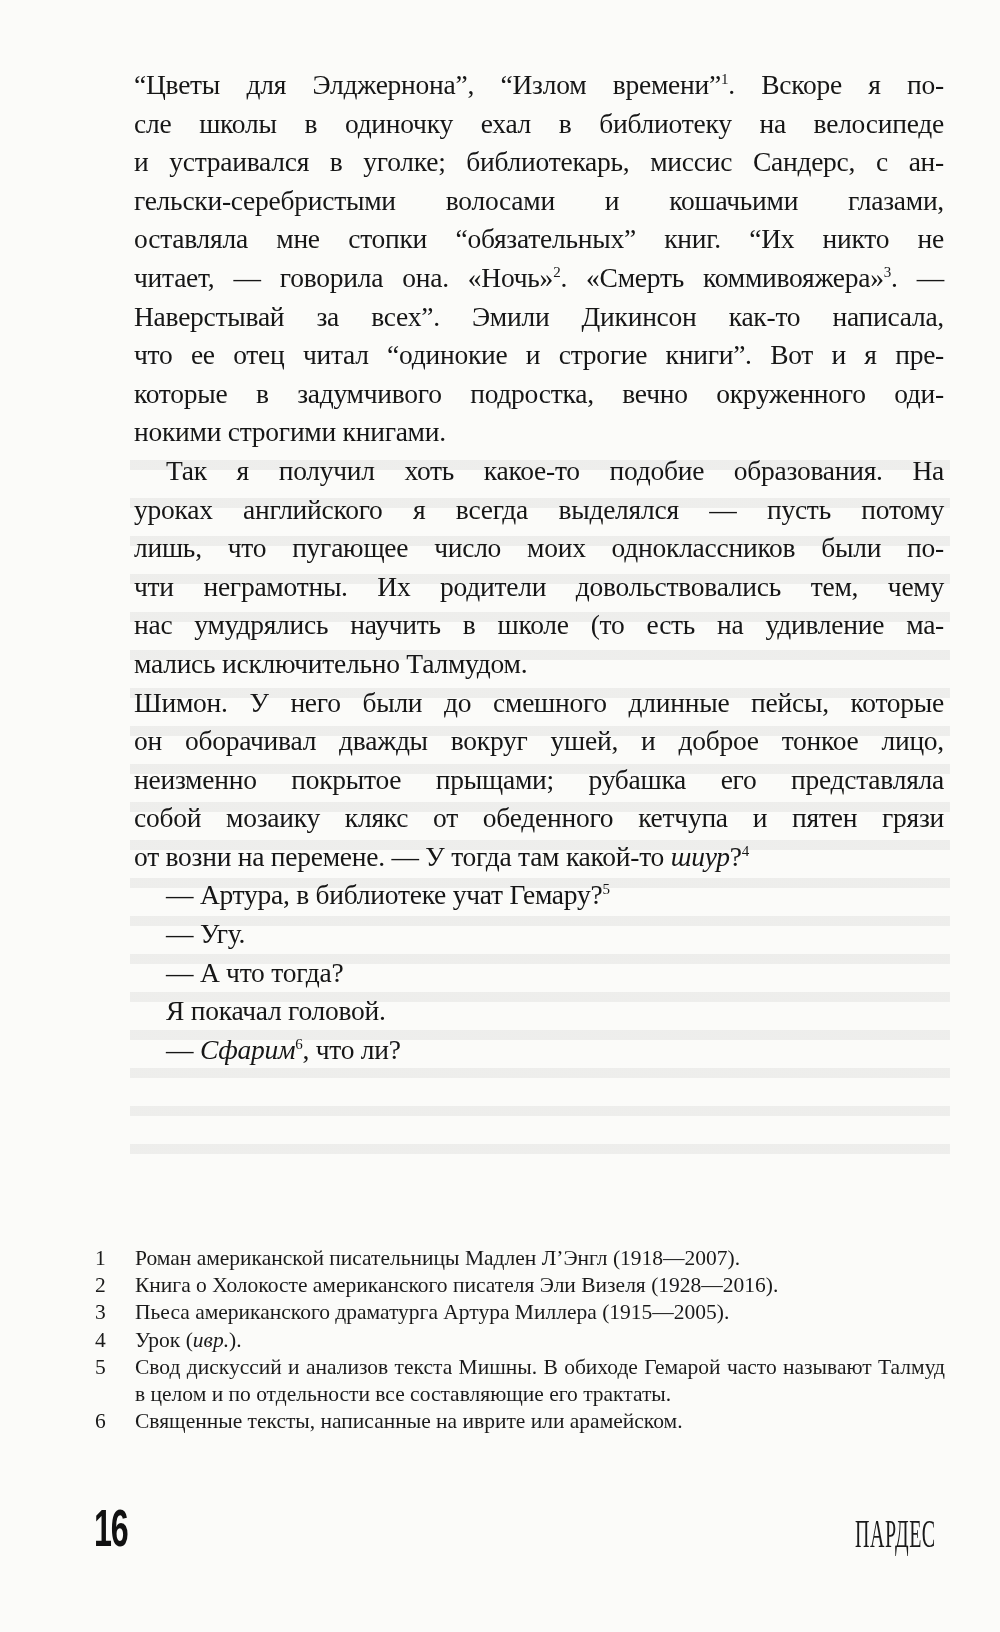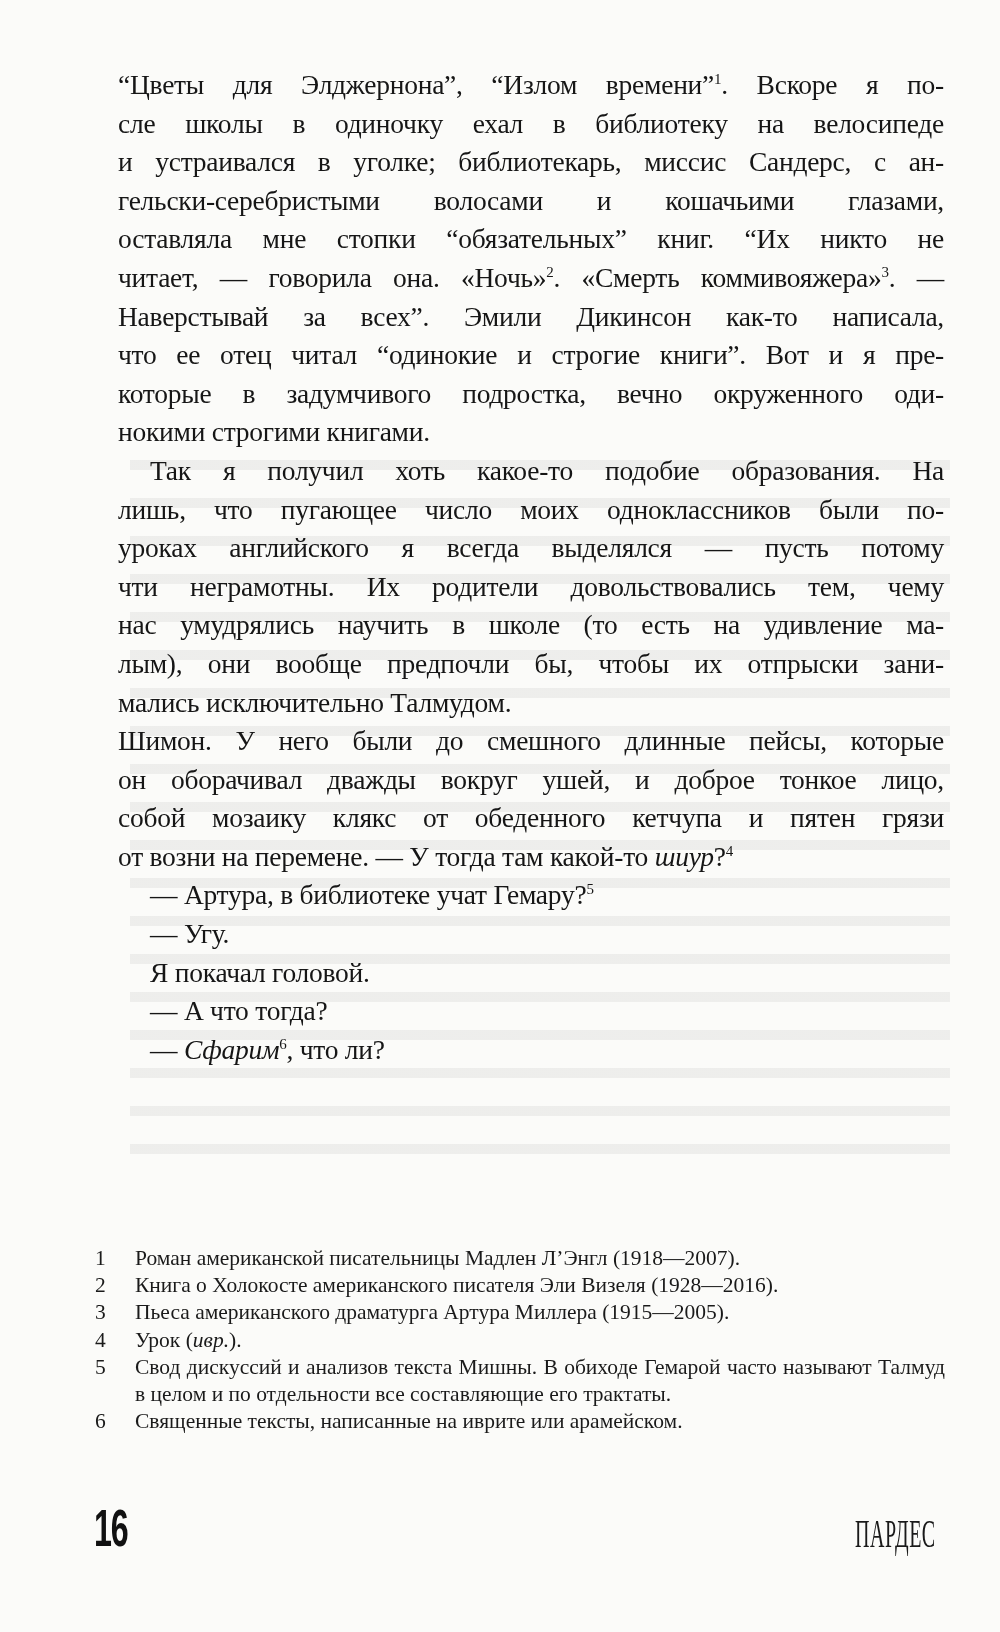--- a/index.html
+++ b/index.html
@@ -32,20 +32,21 @@
       top: 66px;
       width: 826px;
     }
     .body-text {
       font-family: "Liberation Serif", serif;
       font-size: 27.5px;
       line-height: 38.6px;
       letter-spacing: -0.25px;
       text-align: justify;
       text-align-last: left;
+      margin-left: 16px;
     }
     .line {
       display: block;
       text-align: justify;
       text-align-last: justify;
       white-space: nowrap;
       overflow: visible;
       height: 38.6px;
     }
     .line.last {
@@ -120,34 +121,34 @@
       <span class="line"><span>сле школы в одиночку ехал в библиотеку на велосипеде</span></span>
       <span class="line"><span>и устраивался в уголке; библиотекарь, миссис Сандерс, с ан-</span></span>
       <span class="line"><span>гельски-серебристыми волосами и кошачьими глазами,</span></span>
       <span class="line"><span>оставляла мне стопки “обязательных” книг. “Их никто не</span></span>
       <span class="line"><span>читает, — говорила она. «Ночь»</span><sup class="fn">2</sup><span>. «Смерть коммивояжера»</span><sup class="fn">3</sup><span>. —</span></span>
       <span class="line"><span>Наверстывай за всех”. Эмили Дикинсон как-то написала,</span></span>
       <span class="line"><span>что ее отец читал “одинокие и строгие книги”. Вот и я пре-</span></span>
       <span class="line"><span>которые в задумчивого подростка, вечно окруженного оди-</span></span>
       <span class="line last"><span>нокими строгими книгами.</span></span>
       <span class="line indent"><span>Так я получил хоть какое-то подобие образования. На</span></span>
+      <span class="line"><span>уроках английского я всегда выделялся — пусть потому</span></span>
       <span class="line"><span>лишь, что пугающее число моих одноклассников были по-</span></span>
-      <span class="line"><span>уроках английского я всегда выделялся — пусть потому</span></span>
       <span class="line"><span>чти неграмотны. Их родители довольствовались тем, чему</span></span>
       <span class="line"><span>нас умудрялись научить в школе (то есть на удивление ма-</span></span>
-      <span class="line"><span>лым), они вообще предпочли бы, чтобы их отпрыски зани-</span></span>
       <span class="line last"><span>мались исключительно Талмудом.</span></span>
       <span class="line"><span>Шимон. У него были до смешного длинные пейсы, которые</span></span>
       <span class="line"><span>он оборачивал дважды вокруг ушей, и доброе тонкое лицо,</span></span>
+      <span class="line"><span>неизменно покрытое прыщами; рубашка его представляла</span></span>
       <span class="line"><span>собой мозаику клякс от обеденного кетчупа и пятен грязи</span></span>
       <span class="line last"><span>от возни на перемене. — У тогда там какой-то </span><em>шиур</em><span>?</span><sup class="fn">4</sup></span>
       <span class="line last indent"><span>— Артура, в библиотеке учат Гемару?</span><sup class="fn">5</sup></span>
       <span class="line last indent"><span>— Угу.</span></span>
+      <span class="line last indent"><span>— А что тогда?</span></span>
       <span class="line last indent"><span>Я покачал головой.</span></span>
-      <span class="line last indent"><span>— А что тогда?</span></span>
       <span class="line last indent"><span>— </span><em>Сфарим</em><sup class="fn">6</sup><span>, что ли?</span></span>
     </div>
 </div>
 
 <div class="footnotes" id="footnotes">
     <div class="fn-row">
       <span class="fn-num">1</span>
       <span class="fn-text"><span>Роман американской писательницы Мадлен Л’Энгл (1918—2007).</span></span>
     </div>
     <div class="fn-row">

